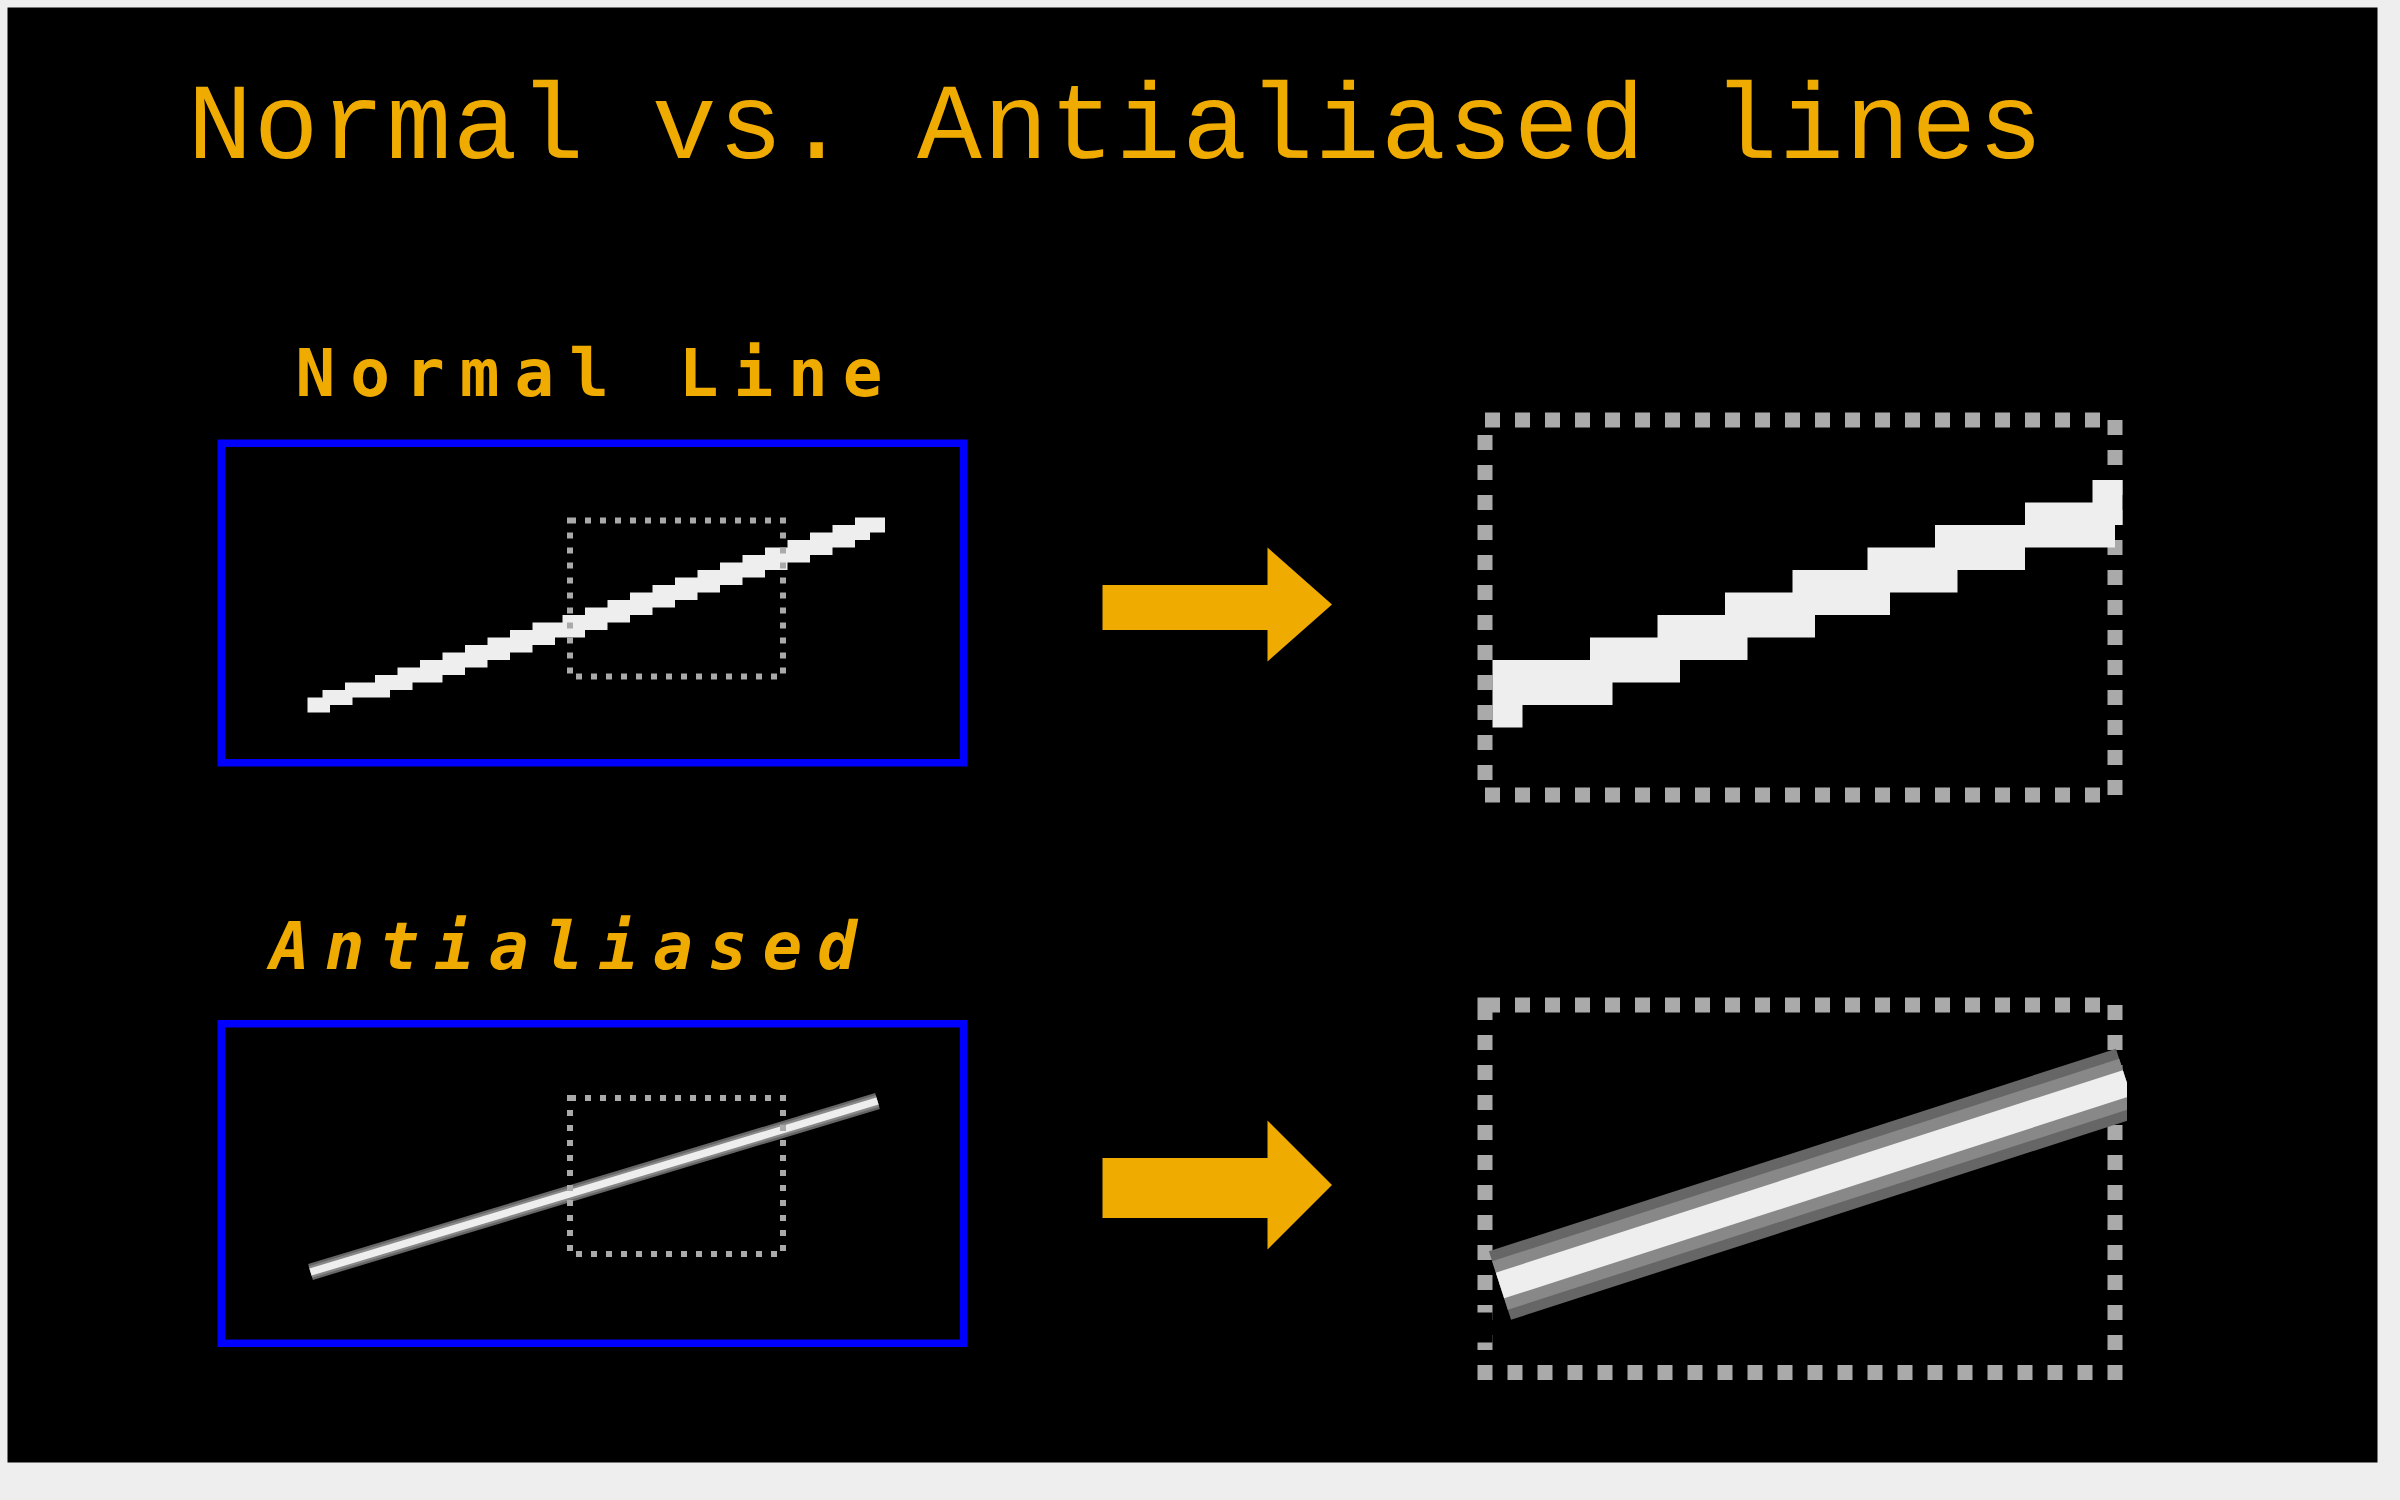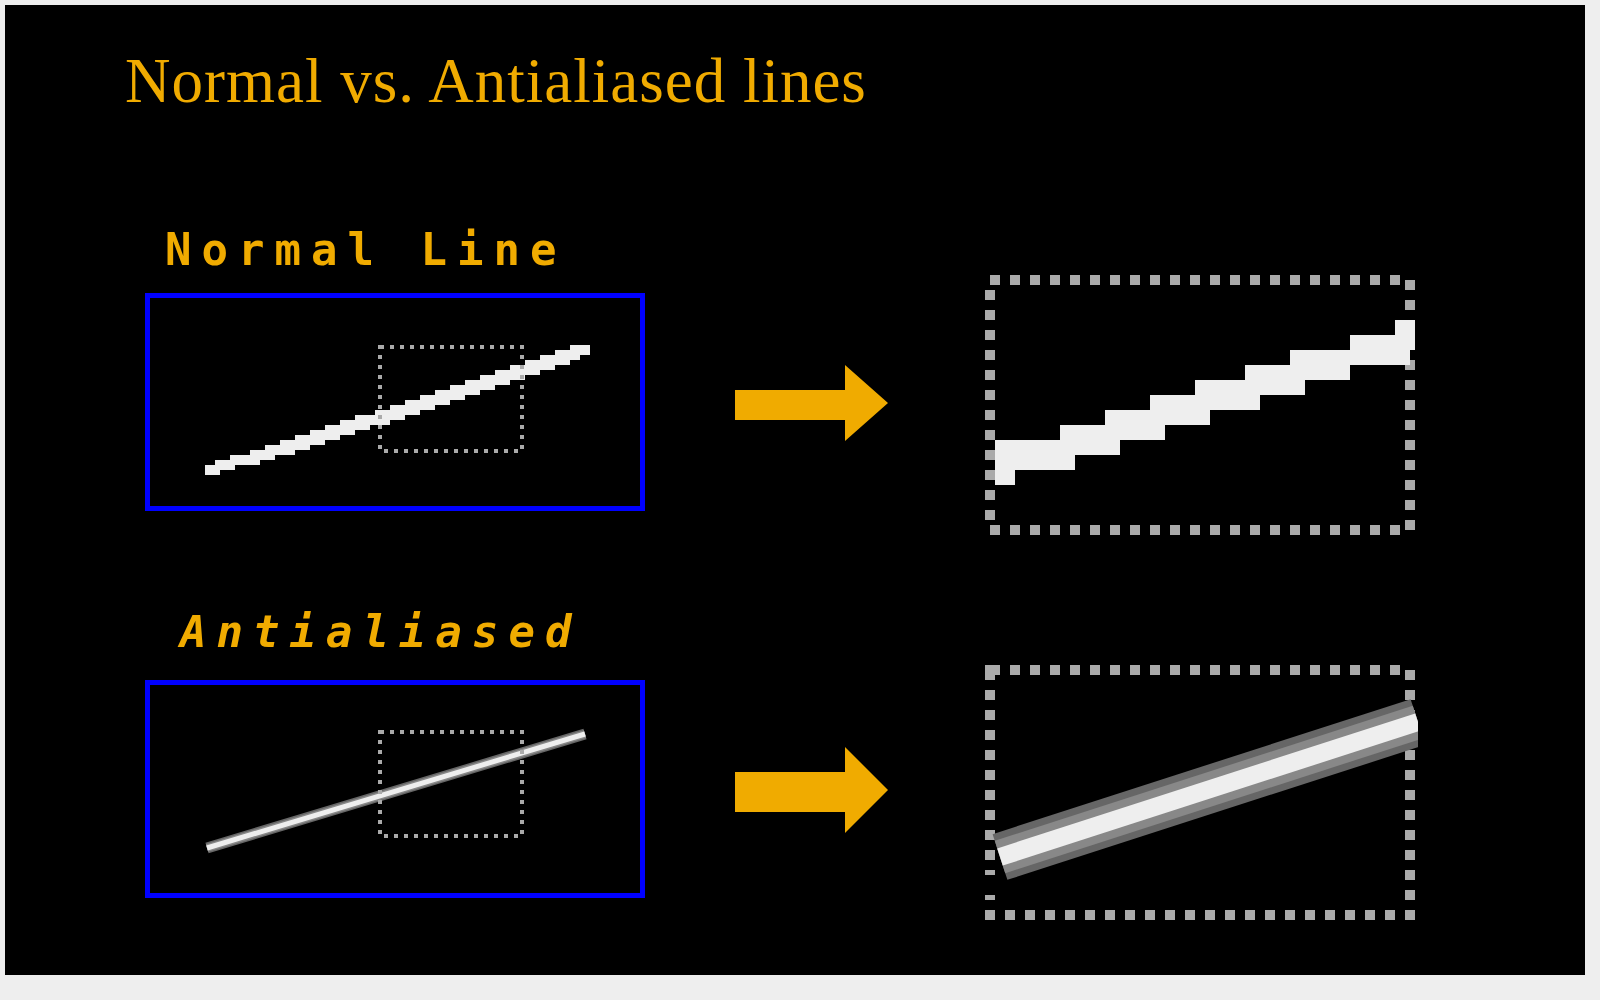--- a/index.html
+++ b/index.html
@@ -1,30 +1,30 @@
 <!DOCTYPE html>
 <html><head>
 <meta charset="utf-8">
 <style>
   html, body { margin:0; padding:0; background:#eeeeee; }
   body { width:1600px; height:1000px; position:relative; overflow:hidden; font-family:"DejaVu Sans Mono", monospace; }
   .canvas { position:absolute; left:5px; top:5px; width:1580px; height:970px; background:#000; }
-  .title { position:absolute; left:125px; top:50px; font-family:Liberation Serif, serif; font-size:63px; color:#f0ab00; letter-spacing:1px; line-height:1; white-space:nowrap; }
+  .title { position:absolute; left:125px; top:50px; font-family:Liberation Mono, monospace; font-size:72px; color:#f0ab00; letter-spacing:1px; line-height:1; white-space:nowrap; }
   .label { position:absolute; font-family:"DejaVu Sans Mono", monospace; font-weight:bold; font-size:44px; color:#f0ab00; letter-spacing:10px; white-space:nowrap; line-height:1; }
   .panel { position:absolute; border:5px solid #0000ff; background:#000; box-sizing:border-box; }
   svg { position:absolute; left:0; top:0; }
 </style>
 </head>
 <body>
 
 <div class="canvas"></div>
 
 <div class="title">Normal vs. Antialiased lines</div>
 
-<div class="label" style="left:165px; top:228px;text-align:center;">Normal Line</div>
+<div class="label" style="left:197px; top:228px;text-align:center;">Normal Line</div>
 <div class="label" style="left:180px; top:610px;font-style:italic;">Antialiased</div>
 
 <div class="panel" style="left:145px; top:293px; width:500px; height:218px;"></div>
 <div class="panel" style="left:145px; top:680px; width:500px; height:218px;"></div>
 
 <svg width="1600" height="1000">
 
   <g fill="#eeeeee">
     <rect x="205" y="465" width="15" height="10"></rect>
     <rect x="215" y="460" width="20" height="10"></rect>

